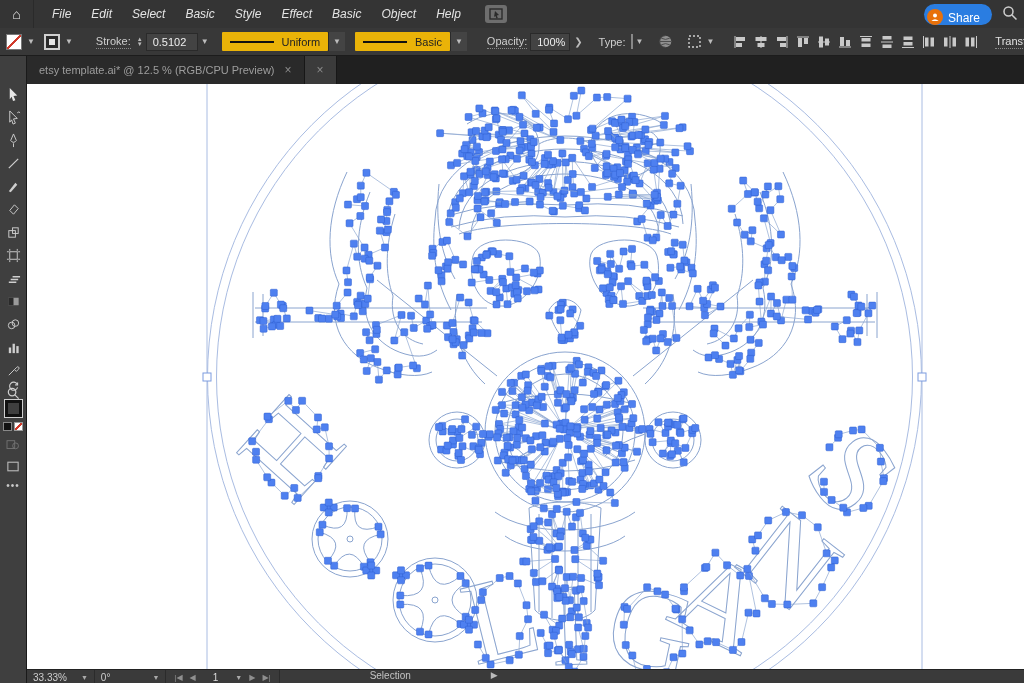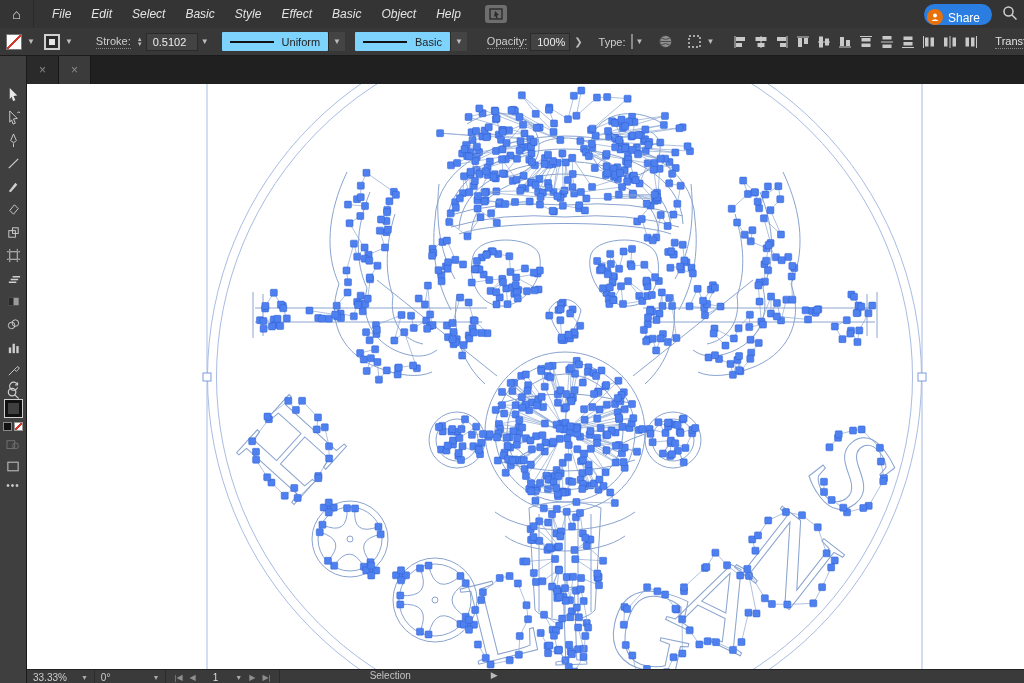--- a/index.html
+++ b/index.html
@@ -21,21 +21,21 @@
   .sw-group{display:flex;align-items:center;gap:2px;margin-left:6px;}
   .fill-swatch{width:16px;height:16px;border:1px solid #777;background:
       linear-gradient(135deg, #fff 44%, #d03a2b 44%, #d03a2b 56%, #fff 56%);}
   .stroke-swatch{width:16px;height:16px;border:2px solid #d0d0d0;background:#2b2b2b;position:relative;}
   .stroke-swatch::after{content:"";position:absolute;left:3px;top:3px;width:6px;height:6px;background:#e6e6e6;}
   .chev{color:#bdbdbd;font-size:8px;padding:0 3px;}
   .lbl{margin-left:12px;color:#cfcfcf;}
   .lbl.link{border-bottom:1px dotted #8a8a8a;padding-bottom:1px;margin-left:20px;}
   .stepper{display:flex;flex-direction:column;margin-left:6px;color:#bbb;font-size:6px;line-height:5px;}
   .val-box{margin-left:3px;background:#434343;border:1px solid #2a2a2a;color:#efefef;height:18px;line-height:16px;padding:0 6px;min-width:52px;}
-  .drop-light{margin-left:10px;background:#7dd3fc;color:#222;height:19px;display:flex;align-items:center;padding:0 8px;gap:8px;border-radius:1px;}
+  .drop-light{margin-left:10px;background:#eab308;color:#222;height:19px;display:flex;align-items:center;padding:0 8px;gap:8px;border-radius:1px;}
   .drop-light .line{width:44px;height:2px;background:#111;}
   .drop-dark-chev{background:#444;height:19px;display:flex;align-items:center;padding:0 4px;border-left:1px solid #2a2a2a;}
   .gt{color:#bbb;margin:0 4px;font-size:10px;}
   .style-swatch{width:15px;height:15px;background:#f2f2f2;border:1px solid #888;margin-left:5px;}
   .icon16{width:17px;height:17px;display:inline-flex;align-items:center;justify-content:center;}
   .align-row{display:flex;align-items:center;gap:4px;margin-left:14px;}
   .transform-lbl{margin-left:16px;color:#e2e2e2;border-bottom:1px dotted #8a8a8a;padding-bottom:1px;font-size:11px;}
 
   
   .tabbar{position:absolute;left:0;top:56px;width:1024px;height:28px;background:#202020;display:flex;align-items:flex-end;padding-left:27px;}
@@ -239,20 +239,21 @@
             <rect x="8.5" y="4" width="2.5" height="8"></rect>
             <line x1="13.5" y1="2" x2="13.5" y2="14"></line>
           </svg>
         </div>
       </div>
     <span class="transform-lbl">Transform</span>
   </div>
 
   <div class="tabbar">
       <div class="tab">
+        <span>etsy template.ai* @ 12.5 % (RGB/CPU Preview)</span>
         <span class="x">×</span>
       </div>
       <div class="tab active">
         <span class="x">×</span>
       </div>
     </div>
 
   <div class="toolbar">
     <div class="tools">
         <div class="tool">

